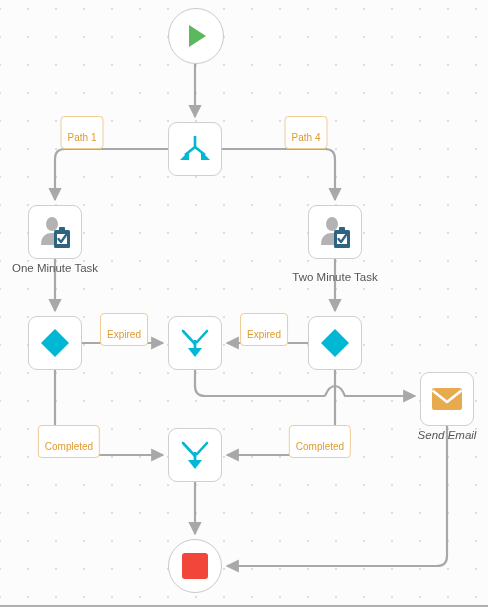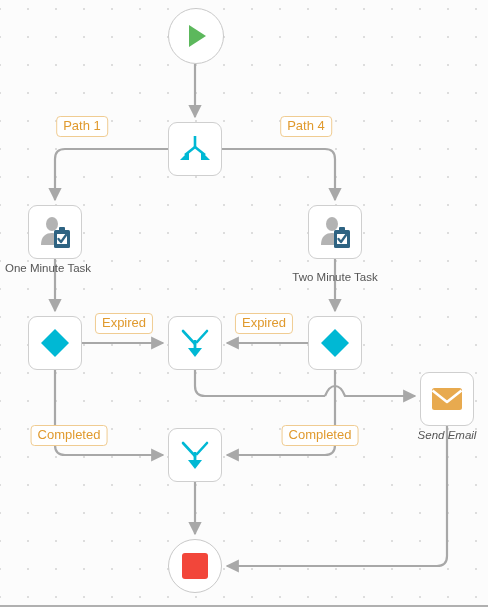--- a/index.html
+++ b/index.html
@@ -55,23 +55,23 @@
     text-align: center;
     white-space: nowrap;
     transform: translateX(-50%);
   }
   .chip {
     position: absolute;
     background: #ffffff;
     border: 1px solid #f0cc92;
     border-radius: 4px;
     color: #e09a2e;
-    font-size: 13px;
+    font-size: 10px;
     line-height: 14px;
-    padding: 2px 6px 3px 6px;
+    padding: 14px 6px 3px 6px;
     white-space: nowrap;
     transform: translateX(-50%);
   }
   .icon-svg { display: block; }
 </style>
 </head>
 <body>
 
 <div id="canvas">
 
@@ -136,21 +136,21 @@
       <svg class="icon-svg" width="34" height="34" viewBox="0 0 34 34">
         <ellipse cx="14" cy="9" rx="6" ry="7" fill="#b3b3b3"></ellipse>
         <path d="M3,30 C3,21 8,18 14,18 C20,18 25,21 25,30 Z" fill="#b3b3b3"></path>
         <rect x="16" y="15" width="16" height="18" rx="1.5" fill="#2e6382"></rect>
         <rect x="21" y="12" width="6" height="4" rx="1" fill="#2e6382"></rect>
         <rect x="19" y="19" width="10" height="10" fill="#ffffff"></rect>
         <path d="M20.5,24 L23,27 L28,20" stroke="#2e6382" stroke-width="2.3" fill="none" stroke-linecap="round" stroke-linejoin="round"></path>
       </svg>
     </span>
   </div>
-  <div class="node-label" style="left:48px; top:262px;">One Minute Task</div>
+  <div class="node-label" style="left:55px; top:262px;">One Minute Task</div>
 
   <div class="node box" style="left:308px; top:205px; width:54px; height:54px;">
     <span>
       <svg class="icon-svg" width="34" height="34" viewBox="0 0 34 34">
         <ellipse cx="14" cy="9" rx="6" ry="7" fill="#b3b3b3"></ellipse>
         <path d="M3,30 C3,21 8,18 14,18 C20,18 25,21 25,30 Z" fill="#b3b3b3"></path>
         <rect x="16" y="15" width="16" height="18" rx="1.5" fill="#2e6382"></rect>
         <rect x="21" y="12" width="6" height="4" rx="1" fill="#2e6382"></rect>
         <rect x="19" y="19" width="10" height="10" fill="#ffffff"></rect>
         <path d="M20.5,24 L23,27 L28,20" stroke="#2e6382" stroke-width="2.3" fill="none" stroke-linecap="round" stroke-linejoin="round"></path>

